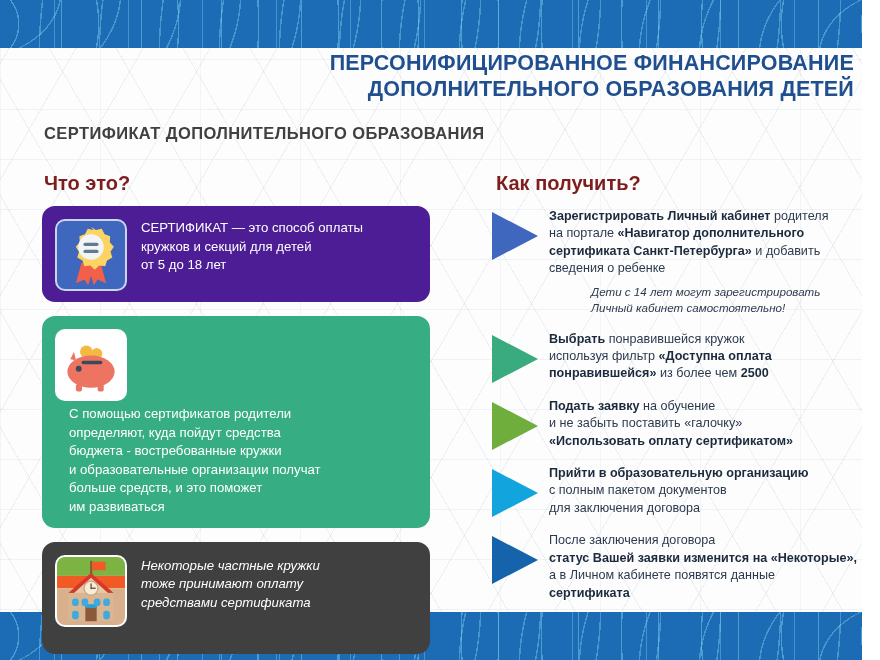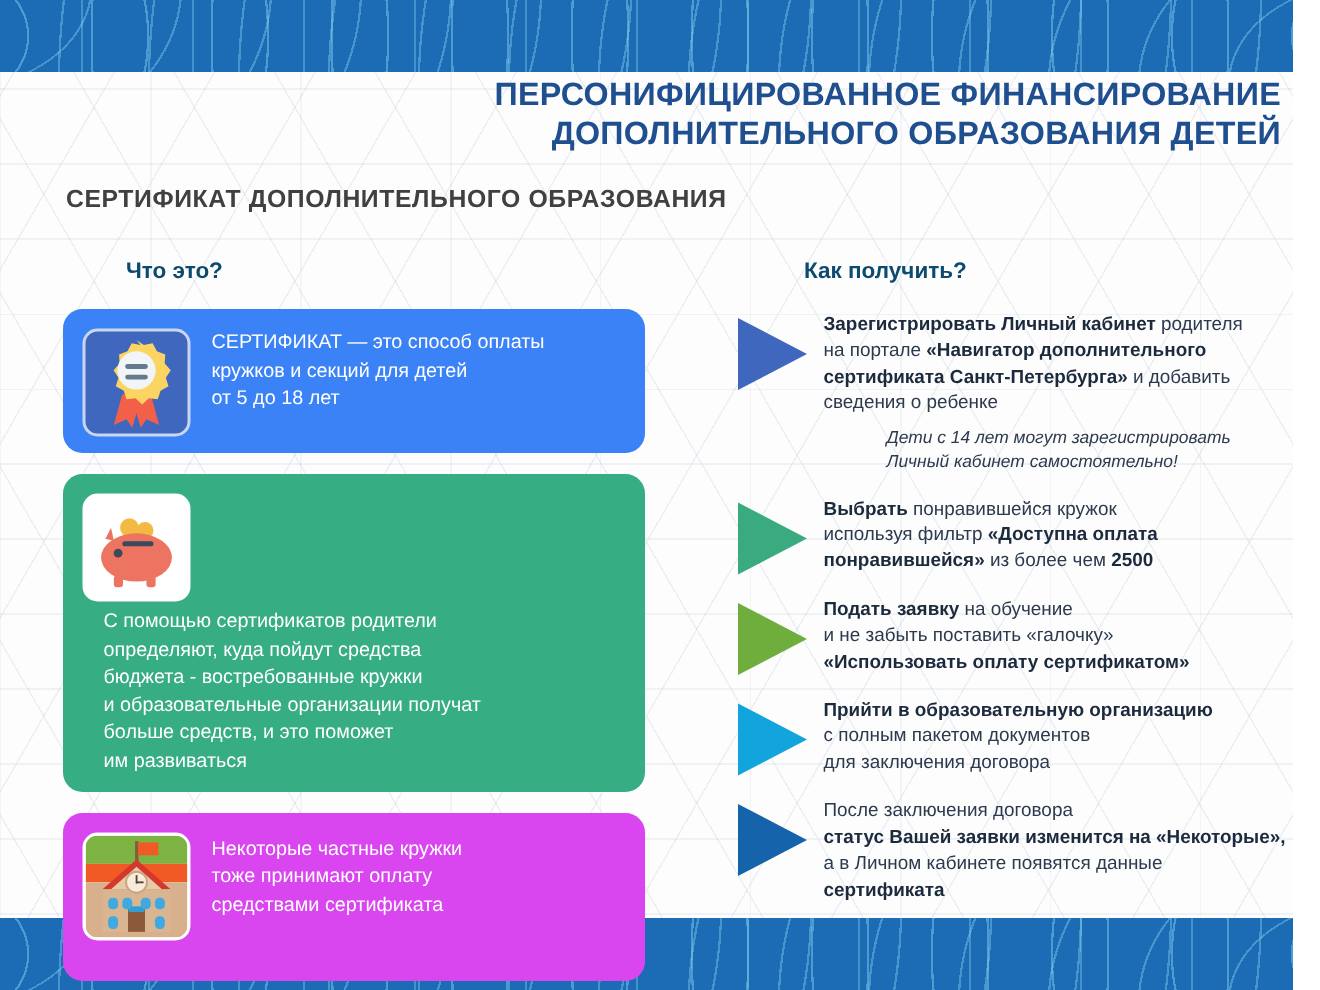--- a/index.html
+++ b/index.html
@@ -90,43 +90,42 @@
     left: 44px; top: 124px;
     color: #404040;
     font-size: 16.5px;
     font-weight: bold;
     letter-spacing: .4px;
   }
 
   
   .col-head {
     position: absolute;
-    color: #0c4a6e;
-    font-size: 15px;
+    color: #7f1d1d;
+    font-size: 20px;
     font-weight: bold;
-    margin-left: 40px;
   }
   .col-head.left  { left: 44px;  top: 172px; }
   .col-head.right { left: 496px; top: 172px; }
 
   
   .cards { position: absolute; left: 42px; top: 206px; width: 388px; }
 
   .card {
     position: relative;
     border-radius: 13px;
     display: flex;
     align-items: flex-start;
     padding: 11px 13px;
     margin-bottom: 14px;
     color: #ffffff;
   }
-  .card-1 { background: #3b82f6; min-height: 94px; }
+  .card-1 { background: #4c1d95; min-height: 94px; }
   .card-2 { background: #37ad84; min-height: 118px; flex-direction: column; }
-  .card-3 { background: #d946ef; min-height: 112px; }
+  .card-3 { background: #404040; min-height: 112px; font-style: italic; }
 
   .icon-tile {
     flex: 0 0 auto;
     width: 72px; height: 72px;
     border-radius: 10px;
     background: #ffffff;
     border: 2px solid rgba(255,255,255,.95);
     position: relative;
     overflow: hidden;
     margin-top: 2px;

